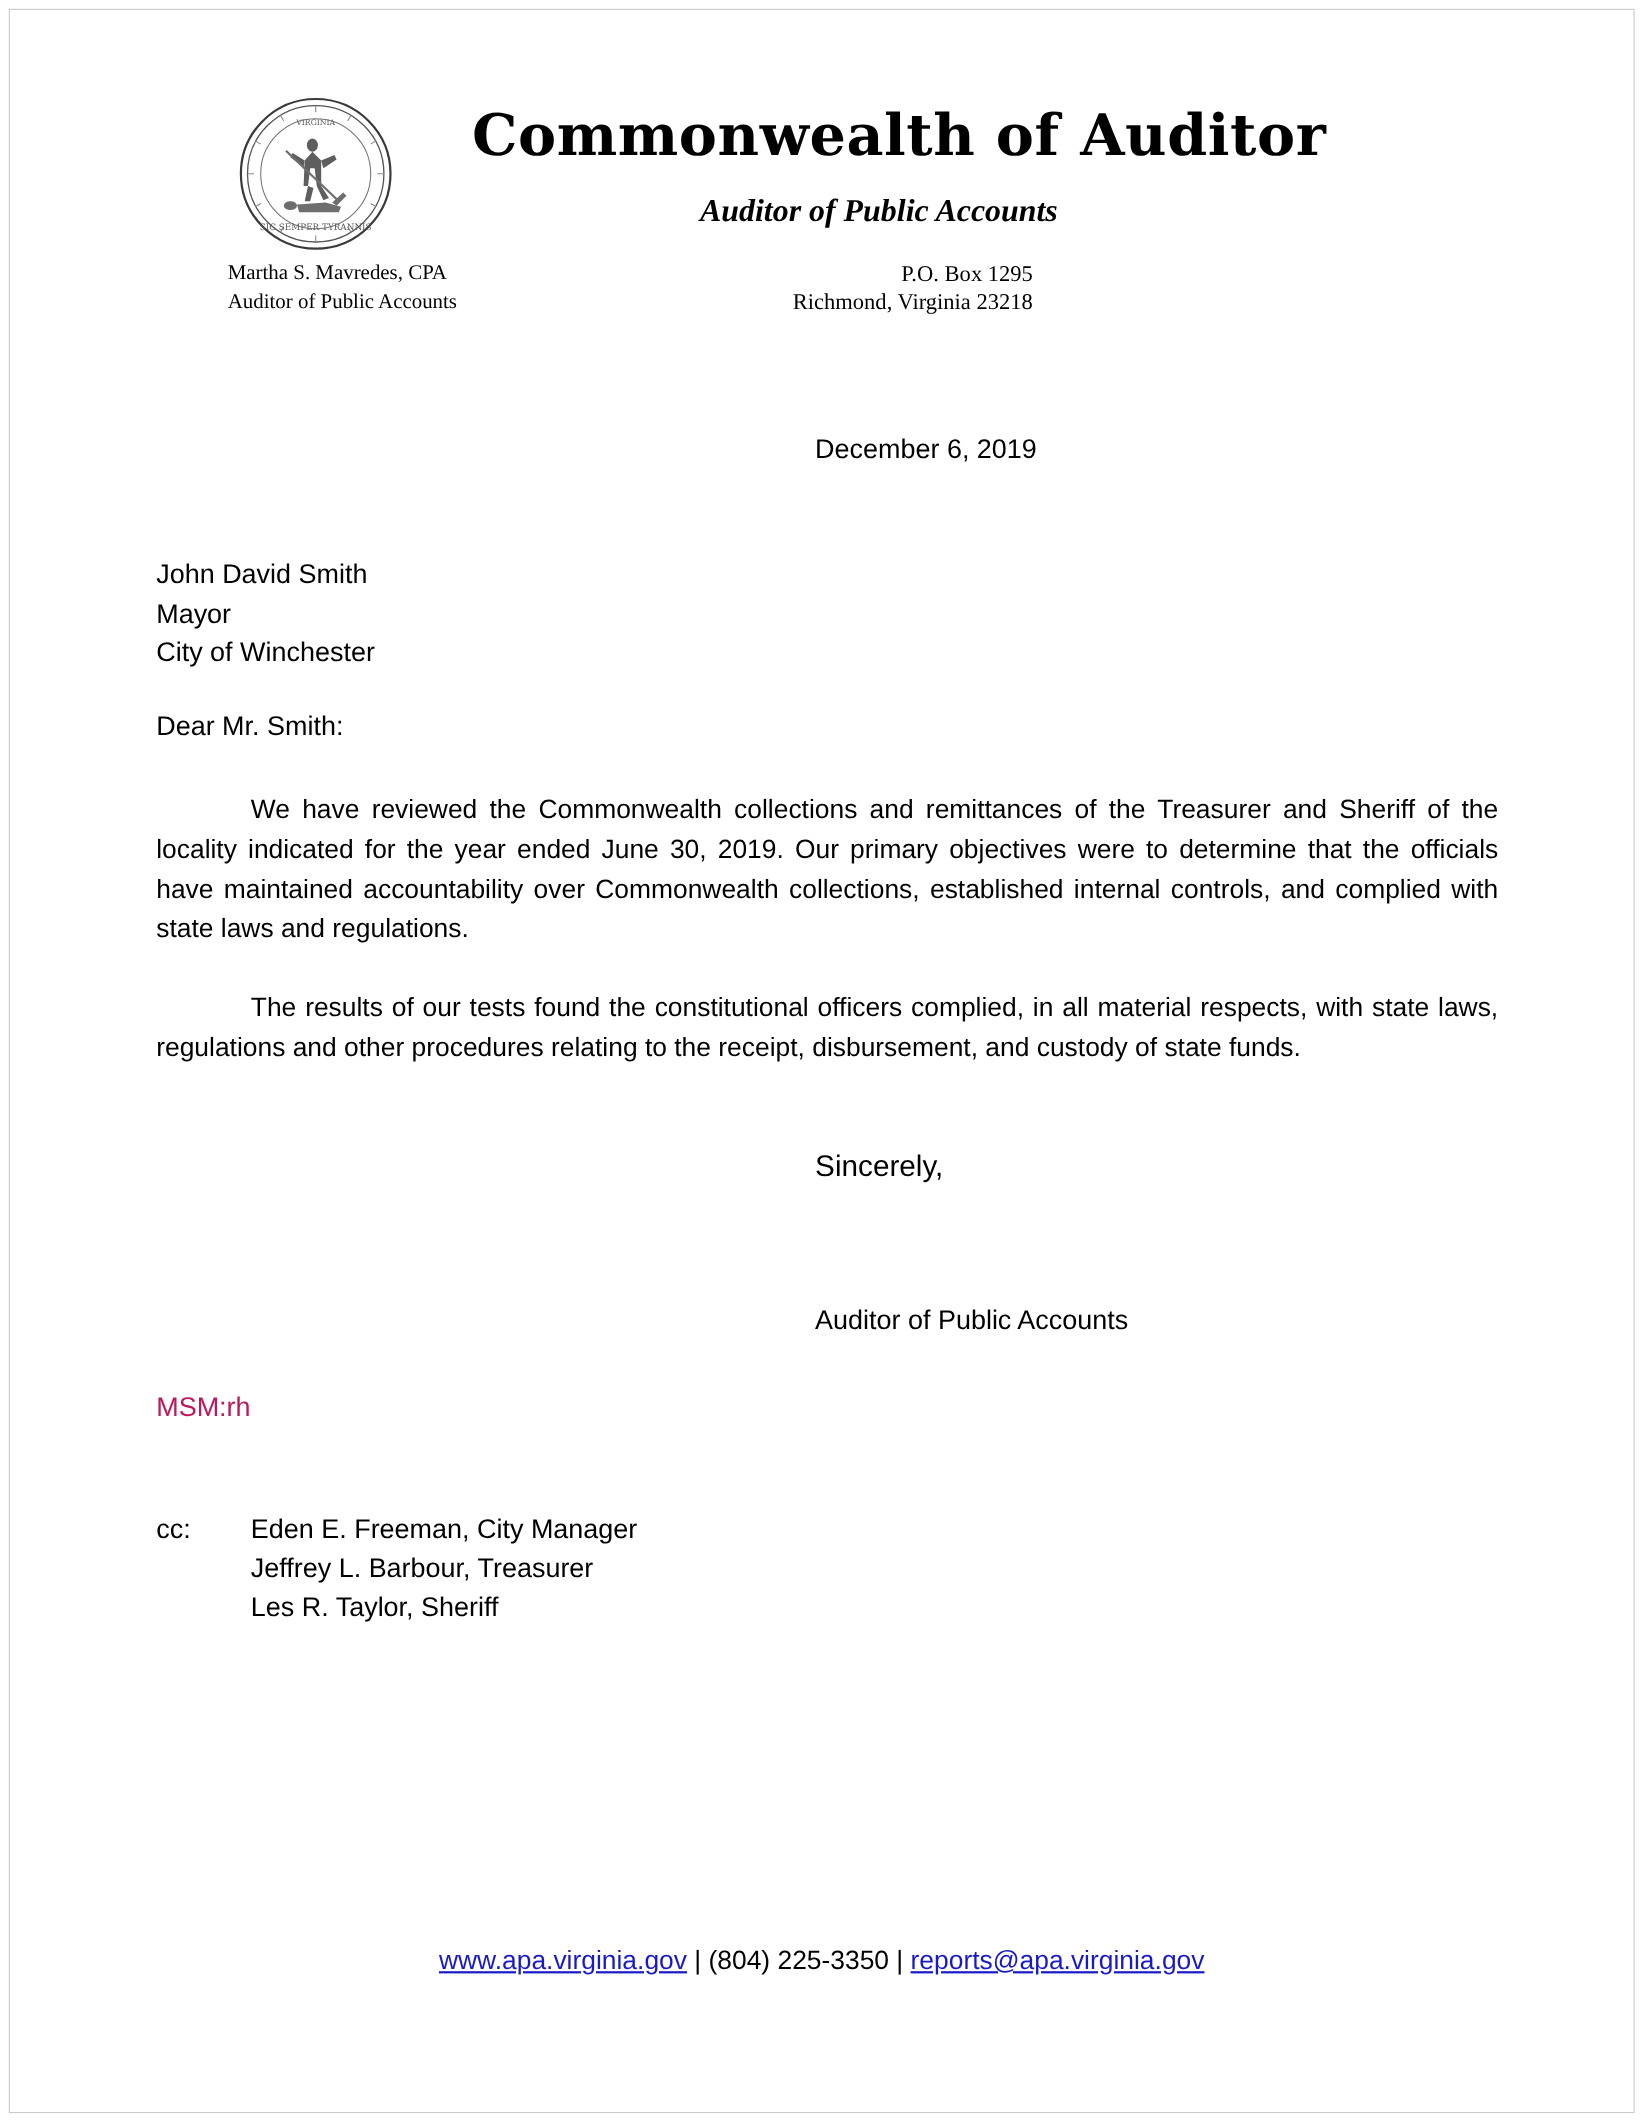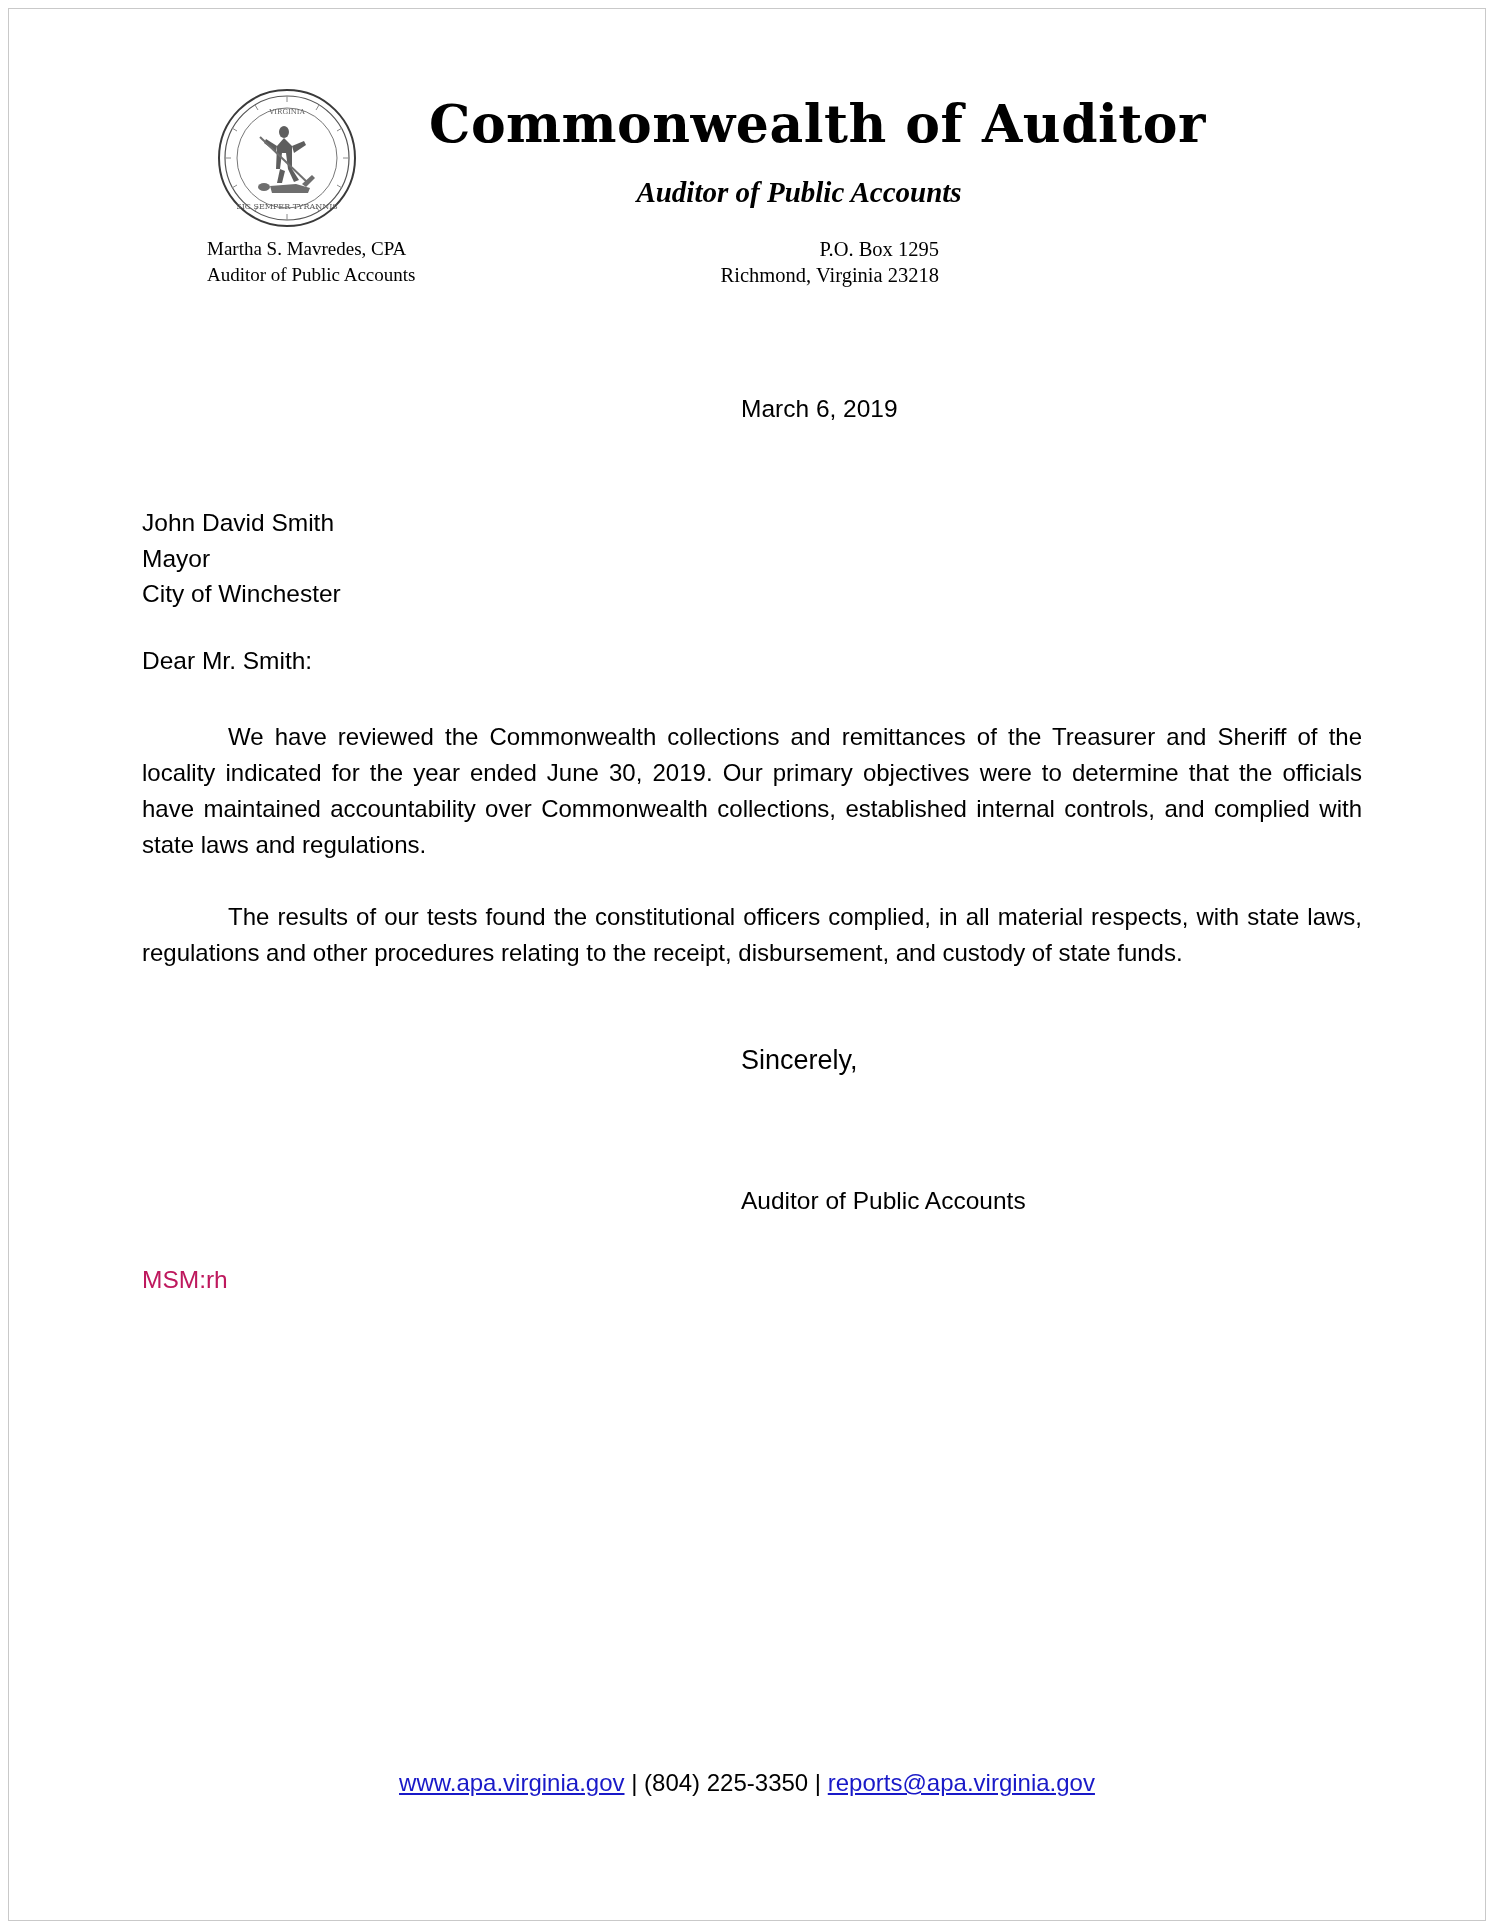--- a/index.html
+++ b/index.html
@@ -268,38 +268,48 @@
         </div>
 
         <div class="lh-right">
           <div class="lh-right-inner">
             <div>P.O. Box 1295</div>
             <div>Richmond, Virginia 23218</div>
           </div>
         </div>
       </div>
 
-      <div class="letter-date">March 6, 2019</div>
+      <div class="letter-date">December 6, 2019</div>
 
       <div class="addressee">
         <div>John David Smith</div>
         <div>Mayor</div>
         <div>City of Winchester</div>
       </div>
 
       <div class="salutation">Dear Mr. Smith:</div>
 
       <div class="para p1">We have reviewed the Commonwealth collections and remittances of the Treasurer and Sheriff of the locality indicated for the year ended June 30, 2019.  Our primary objectives were to determine that the officials have maintained accountability over Commonwealth collections, established internal controls, and complied with state laws and regulations.</div>
       <div class="para p2">The results of our tests found the constitutional officers complied, in all material respects, with state laws, regulations and other procedures relating to the receipt, disbursement, and custody of state funds.</div>
 
       <div class="sincerely">Sincerely,</div>
       <div class="sig-title">Auditor of Public Accounts</div>
 
       <div class="initials">MSM:rh</div>
 
+      <div class="cc-block">
+        <div class="cc-row">
+          <div class="cc-label">cc:</div>
+          <div class="cc-names">
+            <div>Eden E. Freeman, City Manager</div>
+            <div>Jeffrey L. Barbour, Treasurer</div>
+            <div>Les R. Taylor, Sheriff</div>
+          </div>
+        </div>
+      </div>
 
       <div class="footer">
         <a href="#">www.apa.virginia.gov</a><span class="sep"> | </span><span class="phone">(804) 225-3350</span><span class="sep"> | </span><a href="#">reports@apa.virginia.gov</a>
       </div>
 
     </div>
   </div>
 </div>
 
 </body></html>

